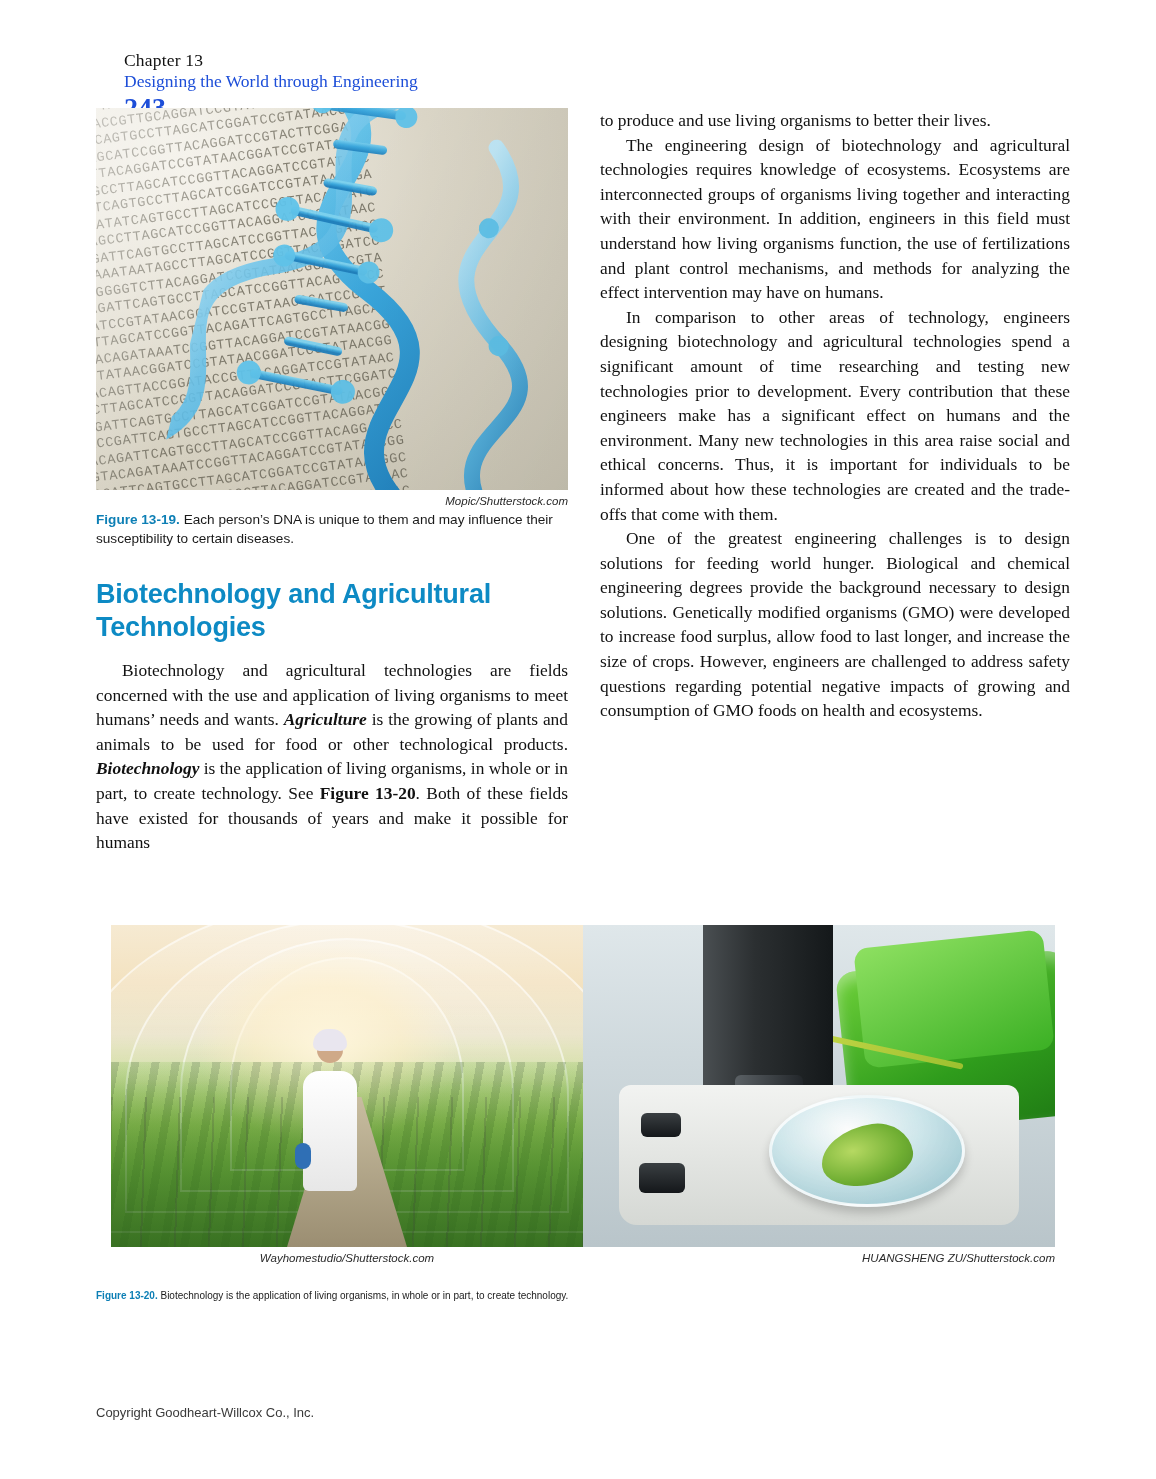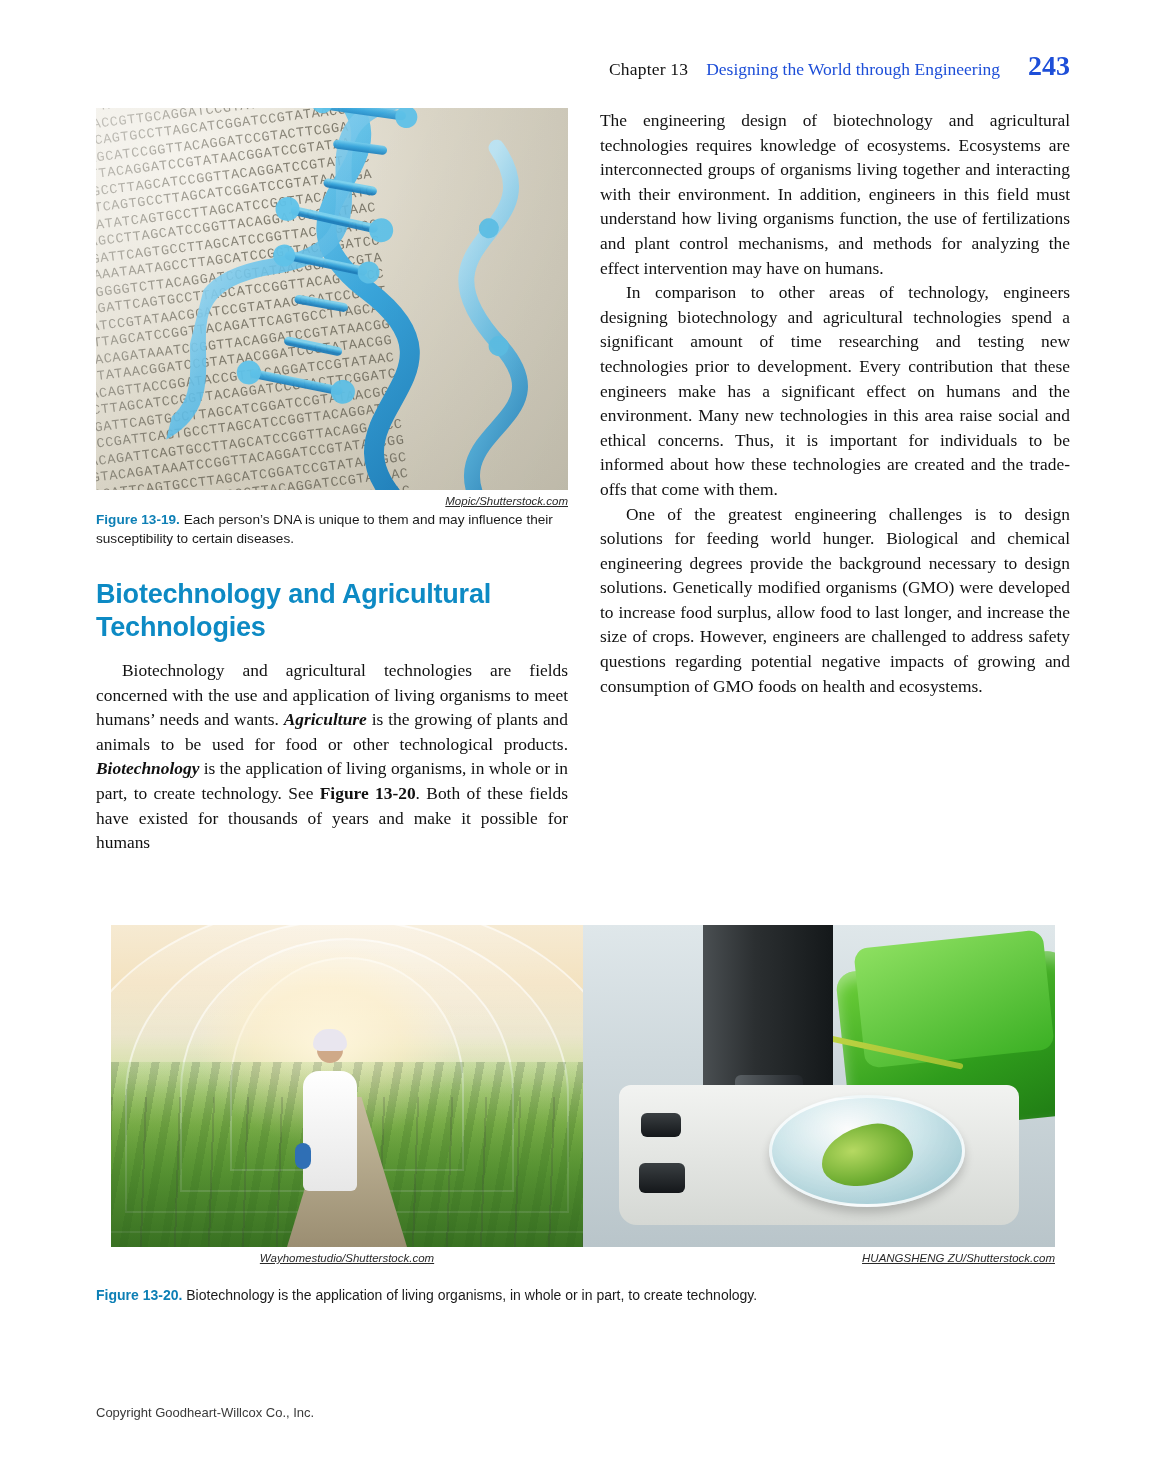--- a/index.html
+++ b/index.html
@@ -14,25 +14,26 @@
     font-family: "Liberation Serif", serif;
     color: #000000;
     overflow: hidden;
   }
 
   
   .page-header {
     position: absolute;
     top: 50px;
     left: 96px;
-    right: 86px;
+    right: 80px;
     display: flex;
     justify-content: flex-end;
     align-items: baseline;
     font-family: "Liberation Serif", serif;
+    flex-direction: column;
   }
   .header-chapter {
     font-size: 17.5px;
     letter-spacing: .2px;
     color: #111;
   }
   .header-gap { display: inline-block; width: 18px; }
   .header-title {
     font-size: 17.5px;
     color: #1d4ed8;
@@ -99,21 +100,20 @@
     transform: rotate(14deg);
   }
 
   .credit {
     font-family: "Liberation Sans", sans-serif;
     font-size: 11.5px;
     font-style: italic;
     color: #2a2a2a;
     text-align: right;
     margin-top: 5px;
-    text-decoration: underline;
   }
   .credit-left { text-align: left; }
 
   .fig-caption {
     font-family: "Liberation Sans", sans-serif;
     font-size: 13.6px;
     line-height: 19px;
     color: #1a1a1a;
     margin-top: 3px;
   }
@@ -293,21 +293,21 @@
     transform: rotate(12deg);
     border-radius: 4px;
   }
 
   .fig20-caption {
     position: absolute;
     top: 1286px;
     left: 96px;
     width: 974px;
     font-family: "Liberation Sans", sans-serif;
-    font-size: 14px;
+    font-size: 10px;
     line-height: 19px;
     color: #1a1a1a;
   }
   .fig20-caption .fignum { color:#0d7fb5; font-weight:bold; }
 
   .copyright {
     position: absolute;
     top: 1405px;
     left: 96px;
     font-family: "Liberation Sans", sans-serif;
@@ -404,20 +404,21 @@
   <div class="fig-caption">
     <span class="fignum">Figure 13-19.</span><span> Each person’s DNA is unique to them and may influence their susceptibility to certain diseases.</span>
   </div>
 
   <h2 class="section-heading">Biotechnology and Agricultural Technologies</h2>
 
   <p class="body indent"><span>Biotechnology and agricultural technologies are fields concerned with the use and application of living organisms to meet humans’ needs and wants. </span><em class="term">Agriculture</em><span> is the growing of plants and animals to be used for food or other technological products. </span><em class="term">Biotechnology</em><span> is the application of living organisms, in whole or in part, to create technology. See </span><strong class="figref">Figure 13-20</strong><span>. Both of these fields have existed for thousands of years and make it possible for humans</span></p>
 </div>
 
 <div class="col-right">
+  <p class="body">to produce and use living organisms to better their lives.</p>
   <p class="body">The engineering design of biotechnology and agricultural technologies requires knowledge of ecosystems. Ecosystems are interconnected groups of organisms living together and interacting with their environment. In addition, engineers in this field must understand how living organisms function, the use of fertilizations and plant control mechanisms, and methods for analyzing the effect intervention may have on humans.</p>
   <p class="body">In comparison to other areas of technology, engineers designing biotechnology and agricultural technologies spend a significant amount of time researching and testing new technologies prior to development. Every contribution that these engineers make has a significant effect on humans and the environment. Many new technologies in this area raise social and ethical concerns. Thus, it is important for individuals to be informed about how these technologies are created and the trade-offs that come with them.</p>
   <p class="body">One of the greatest engineering challenges is to design solutions for feeding world hunger. Biological and chemical engineering degrees provide the background necessary to design solutions. Genetically modified organisms (GMO) were developed to increase food surplus, allow food to last longer, and increase the size of crops. However, engineers are challenged to address safety questions regarding potential negative impacts of growing and consumption of GMO foods on health and ecosystems.</p>
 </div>
 
 <div class="fig20-row">
 
   <div class="fig20-cell">
     <div class="fig20-img">
       <div class="gh-sky"></div>

